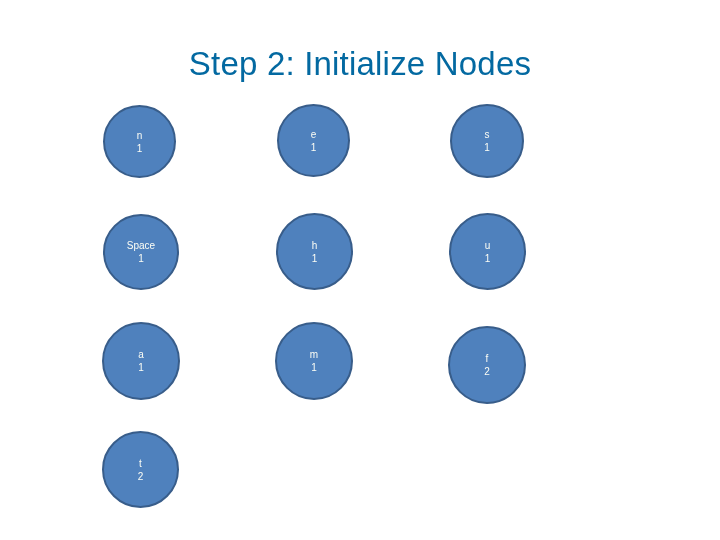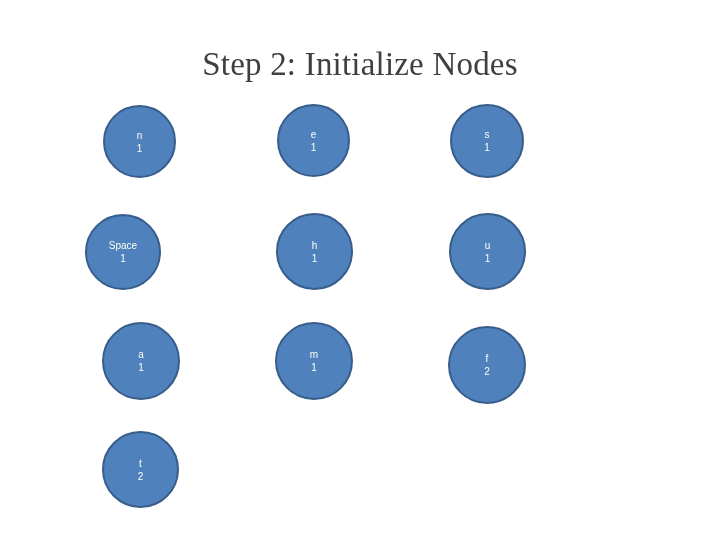--- a/index.html
+++ b/index.html
@@ -19,25 +19,25 @@
     width: 720px;
     height: 540px;
     background: #ffffff;
   }
   #slide-title {
     position: absolute;
     left: 0;
     top: 45px;
     width: 720px;
     text-align: center;
-    font-family: Liberation Serif, serif;
+    font-family: Liberation Sans, sans-serif;
     font-size: 33px;
     font-weight: 400;
     line-height: 38px;
-    color: #404040;
+    color: #0369a1;
     letter-spacing: 0.2px;
     white-space: nowrap;
   }
   .node {
     position: absolute;
     box-sizing: border-box;
     border-radius: 50%;
     background: #4F81BD;
     border: 2px solid #385D8A;
     display: flex;
@@ -69,21 +69,21 @@
         <span class="node-count">1</span>
       </div>
       <div class="node" style="left: 277px; top: 104px; width: 73px; height: 73px;">
         <span class="node-label">e</span>
         <span class="node-count">1</span>
       </div>
       <div class="node" style="left: 450px; top: 104px; width: 74px; height: 74px;">
         <span class="node-label">s</span>
         <span class="node-count">1</span>
       </div>
-      <div class="node" style="left: 85px; top: 214px; width: 76px; height: 76px;">
+      <div class="node" style="left: 103px; top: 214px; width: 76px; height: 76px;">
         <span class="node-label">Space</span>
         <span class="node-count">1</span>
       </div>
       <div class="node" style="left: 276px; top: 213px; width: 77px; height: 77px;">
         <span class="node-label">h</span>
         <span class="node-count">1</span>
       </div>
       <div class="node" style="left: 449px; top: 213px; width: 77px; height: 77px;">
         <span class="node-label">u</span>
         <span class="node-count">1</span>

